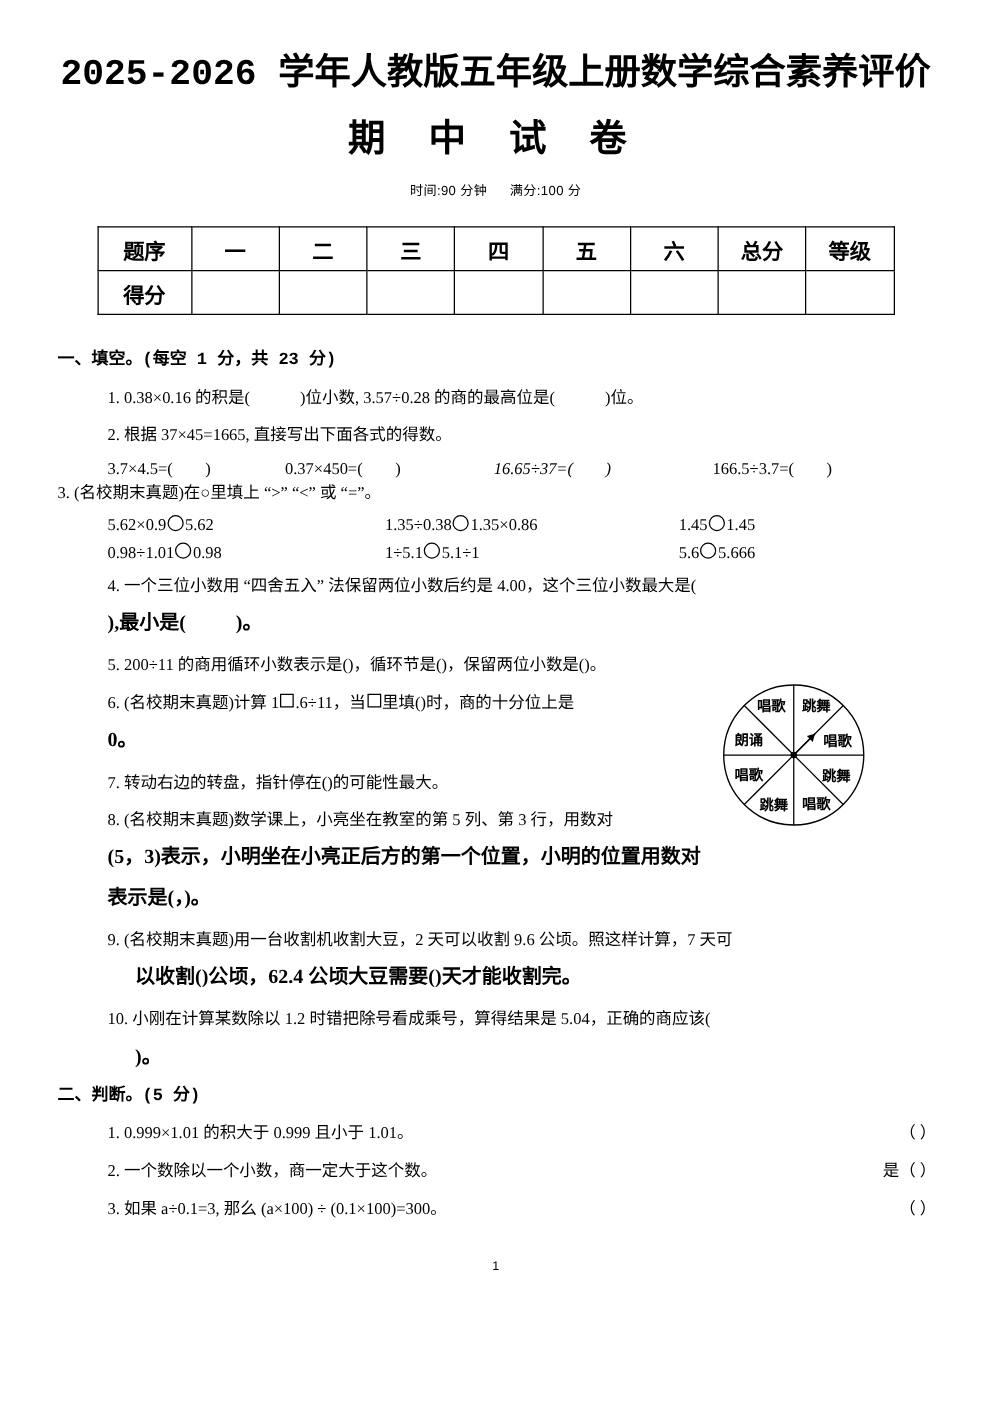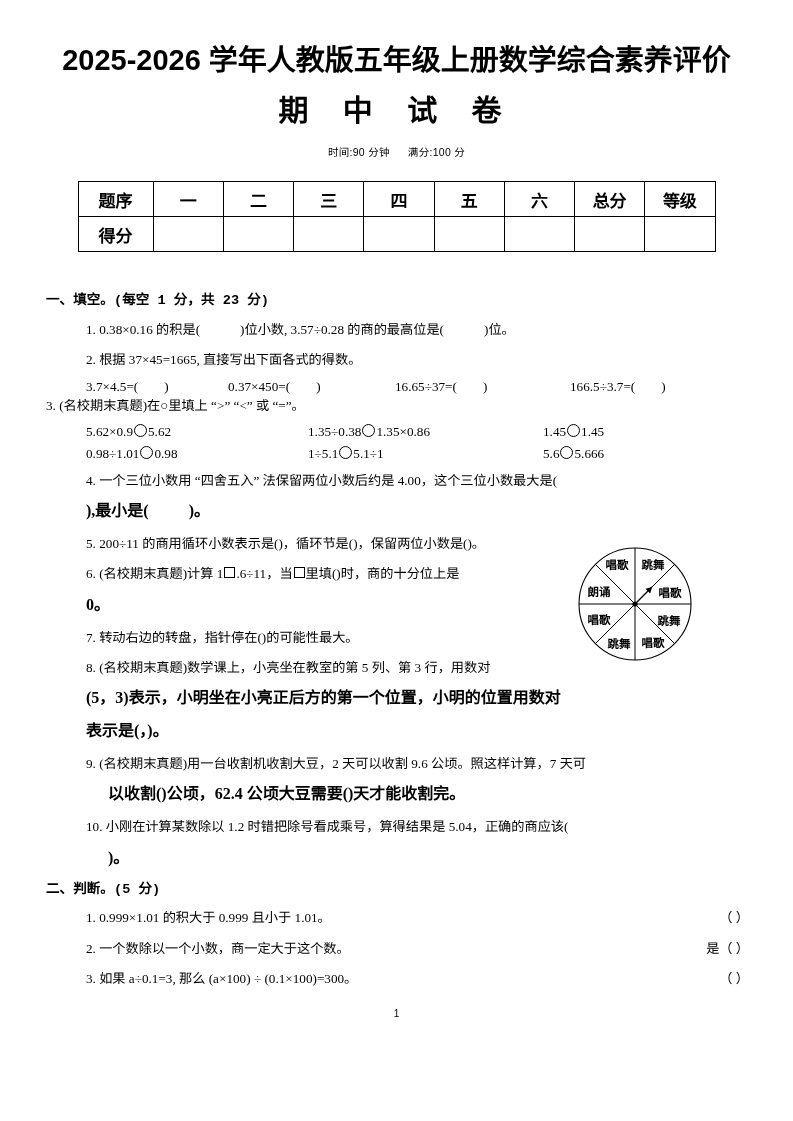--- a/index.html
+++ b/index.html
@@ -26,21 +26,21 @@
 
   
   .title-main {
     text-align: center;
     font-size: 29px;
     font-weight: bold;
     letter-spacing: 0px;
     margin: 0;
     padding-top: 42px;
     line-height: 1.25;
-    font-family: Liberation Sans, sans-serif;
+    font-family: Liberation Mono, monospace;
     white-space: nowrap;
   }
   .title-sub {
     text-align: center;
     font-size: 30px;
     font-weight: bold;
     letter-spacing: 13px;
     padding-top: 8px;
     margin: 0;
     font-family: "Liberation Sans", "DejaVu Sans", sans-serif;
@@ -50,21 +50,21 @@
     font-size: 10.5px;
     margin: 0;
     padding-top: 14px;
     letter-spacing: 0.3px;
     font-family: "Liberation Sans", "DejaVu Sans", sans-serif;
   }
   .title-meta .gap { display: inline-block; width: 18px; }
 
   
   .score-table-wrap {
-    margin: 22px auto 16px auto;
+    margin: 22px auto 4px auto;
     width: 638px;
   }
   table.score-table {
     border-collapse: collapse;
     width: 100%;
     table-layout: fixed;
   }
   table.score-table td {
     border: 1.6px solid #000;
     height: 32px;
@@ -116,21 +116,21 @@
   .cols3 > span:nth-child(3) { width: auto; }
 
   .cols4 {
     display: flex;
     padding: 9px 0 0 22px;
     font-size: 13.2px;
   }
   .cols4 > span { white-space: nowrap; }
   .cols4 > span:nth-child(1) { width: 142px; }
   .cols4 > span:nth-child(2) { width: 167px; }
-  .cols4 > span:nth-child(3) { width: 175px; }
+  .cols4 > span:nth-child(3) { width: 175px; font-style: italic; }
 
   .circ {
     display: inline-block;
     width: 11px;
     height: 11px;
     border: 1.1px solid #000;
     border-radius: 50%;
     vertical-align: -1px;
     margin: 0 1px;
   }

